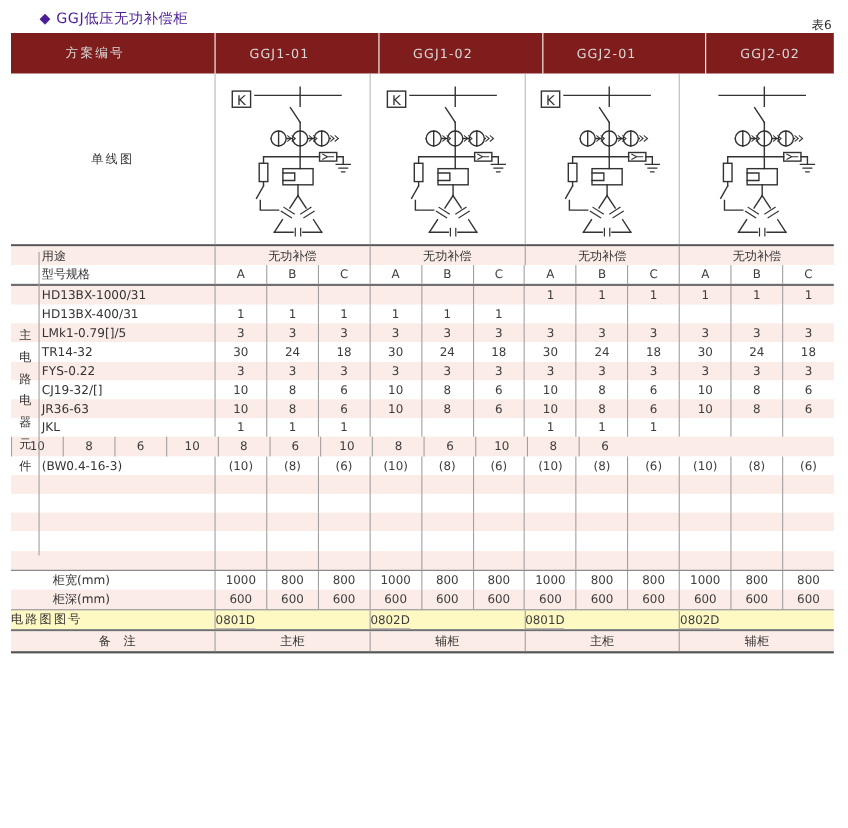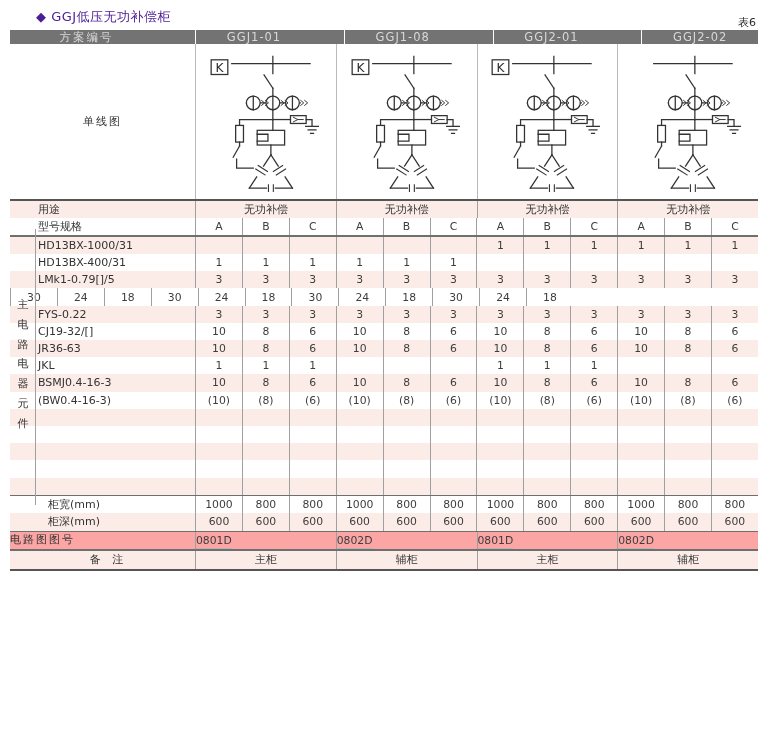--- a/index.html
+++ b/index.html
@@ -19,35 +19,35 @@
   .r>div{box-sizing:border-box;display:flex;align-items:center;overflow:hidden;}
   .h17{height:17.2px;}
   .lcell{width:185px;padding-left:28px;font-size:11px;color:#333;}
   .lcell.cen{justify-content:center;padding-left:0;}
   .gcell{width:140.75px;border-left:1px solid #a0a0a0;justify-content:center;font-size:11px;color:#333;text-align:center;}
   .vcell{width:46.9166px;border-left:1px solid #a0a0a0;justify-content:center;font-size:10.8px;color:#3d3d3d;}
 
   .pink{background:#fcece7;}
   .white{background:#ffffff;}
 
-  .thead{height:14px;background:#737373;gap:32px;}
+  .thead{height:37px;background:#7f1d1d;gap:32px;}
   .thead .lcell{justify-content:center;padding-left:0;color:#d8d8d8;font-size:11.5px;letter-spacing:2px;}
   .thead .gcell{border-left:1.5px solid #fdfdfd;color:#d8d8d8;font-size:11.5px;letter-spacing:1px;}
 
   .diagrow{height:155px;background:#fff;}
   .diagrow .lcell{justify-content:center;padding-left:0;letter-spacing:2px;}
   .diagrow .gcell{border-left:1px solid #b9b9b9;justify-content:center;align-items:center;}
 
   .rule2{height:2px;background:#555;width:748px;}
   .rule15{height:1.5px;background:#6f6f6f;width:748px;}
 
   .dimlabel{padding-left:38px;}
 
   
-  .cblock{display:flex;width:748px;background:#fca5a5;}
+  .cblock{display:flex;width:748px;background:#fef9c3;}
   .cblock .lcell{justify-content:center;padding-left:0;letter-spacing:2px;}
   .gcol{width:140.75px;border-left:1px solid #a0a0a0;box-sizing:border-box;display:flex;flex-direction:row;}
   .cnum{height:17.2px;border-bottom:1px solid #b5b5b5;display:flex;align-items:center;justify-content:center;font-size:10.8px;color:#3d3d3d;box-sizing:border-box;}
   .srow{height:17.2px;}
 
   .remark{height:18px;}
   .remark .lcell{justify-content:center;padding-left:12px;letter-spacing:4px;}
 
   
   .vlabel{position:absolute;left:0;top:267px;width:26px;height:134px;display:flex;flex-direction:column;
@@ -61,21 +61,21 @@
 
 <div class="title-row">
   <span class="page-title">◆ GGJ低压无功补偿柜</span>
   <span class="table-tag">表6</span>
 </div>
 
 <div class="tbl" id="tbl">
     <div class="r thead">
       <div class="lcell">方案编号</div>
       <div class="gcell">GGJ1-01</div>
-      <div class="gcell">GGJ1-08</div>
+      <div class="gcell">GGJ1-02</div>
       <div class="gcell">GGJ2-01</div>
       <div class="gcell">GGJ2-02</div>
     </div>
     <div class="r diagrow">
       <div class="lcell">单线图</div>
       <div class="gcell">
         <svg width="118" height="142" viewBox="0 0 118 145">
     <g fill="none" stroke="#333" stroke-width="1.3" stroke-linecap="square">
       <g>
         <rect x="3" y="9" width="17" height="15"></rect>
@@ -342,20 +342,21 @@
       <div class="vcell">3</div>
       <div class="vcell">3</div>
       <div class="vcell">3</div>
       <div class="vcell">3</div>
       <div class="vcell">3</div>
       <div class="vcell">3</div>
       <div class="vcell">3</div>
       <div class="vcell">3</div>
     </div>
     <div class="r h17 white">
+      <div class="lcell">TR14-32</div>
       <div class="vcell">30</div>
       <div class="vcell">24</div>
       <div class="vcell">18</div>
       <div class="vcell">30</div>
       <div class="vcell">24</div>
       <div class="vcell">18</div>
       <div class="vcell">30</div>
       <div class="vcell">24</div>
       <div class="vcell">18</div>
       <div class="vcell">30</div>
@@ -416,21 +417,20 @@
       <div class="vcell"></div>
       <div class="vcell"></div>
       <div class="vcell">1</div>
       <div class="vcell">1</div>
       <div class="vcell">1</div>
       <div class="vcell"></div>
       <div class="vcell"></div>
       <div class="vcell"></div>
     </div>
     <div class="r h17 pink">
-      <div class="lcell">BSMJ0.4-16-3</div>
       <div class="vcell">10</div>
       <div class="vcell">8</div>
       <div class="vcell">6</div>
       <div class="vcell">10</div>
       <div class="vcell">8</div>
       <div class="vcell">6</div>
       <div class="vcell">10</div>
       <div class="vcell">8</div>
       <div class="vcell">6</div>
       <div class="vcell">10</div>

